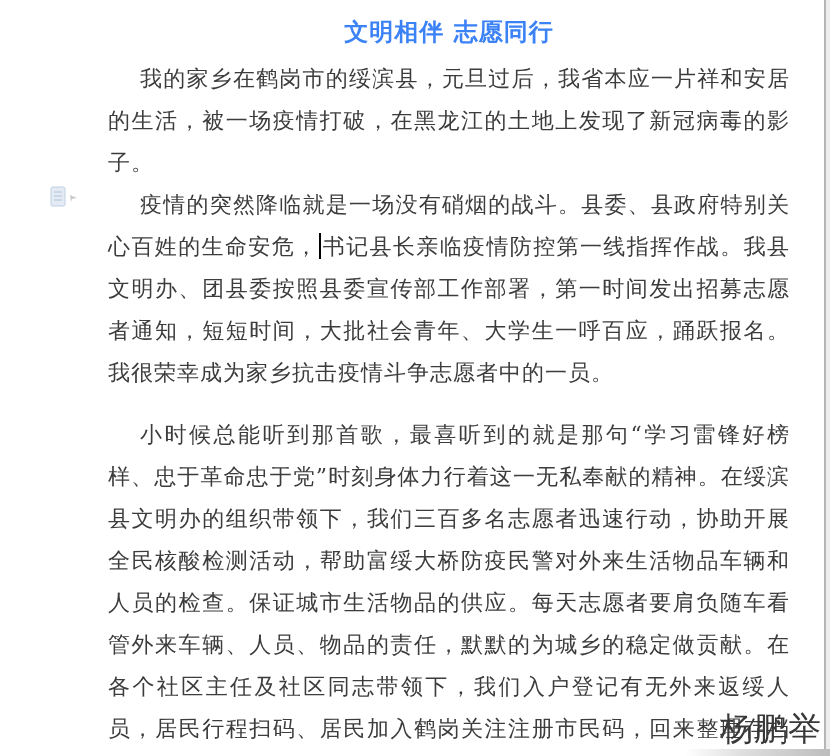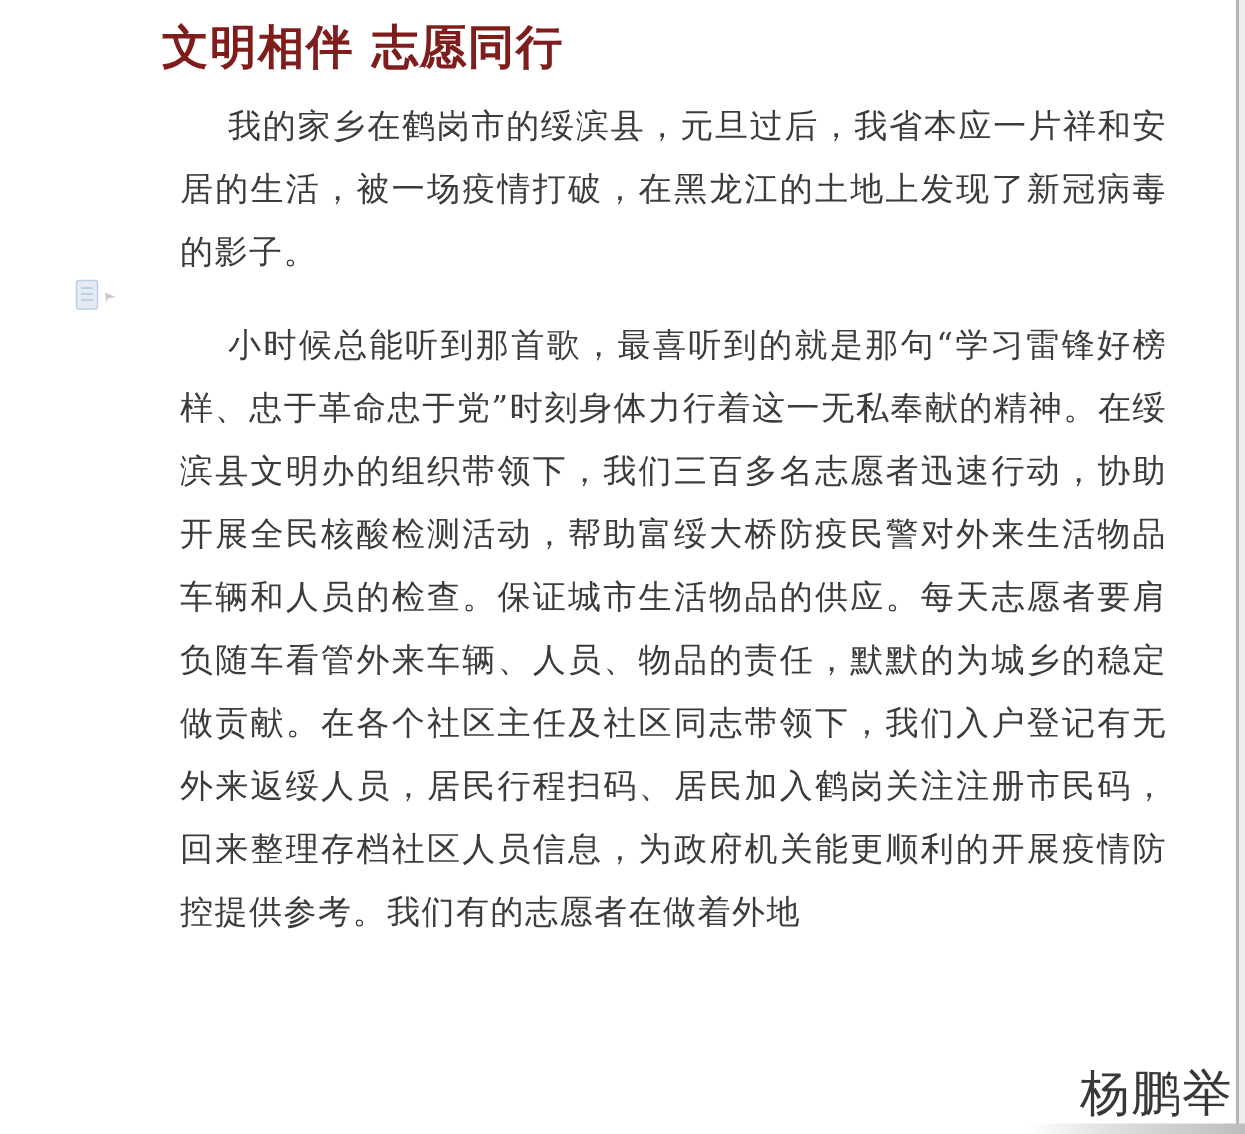--- a/index.html
+++ b/index.html
@@ -43,29 +43,30 @@
     width: 682px;
     color: #3c3c3c;
     font-size: 22px;
     line-height: 42px;
     letter-spacing: 1px;
     text-align: justify;
     text-justify: inter-ideograph;
   }
   .doc-title {
     margin: 0 0 6px 0;
-    font-size: 31px;
+    text-align: center;
+    font-size: 24px;
     font-weight: bold;
     line-height: 40px;
     letter-spacing: 1px;
-    color: #7f1d1d;
+    color: #3b82f6;
     text-indent: 0;
   }
   .para {
-    margin: 12px;
+    margin: 0;
     text-indent: 32px;
   }
   .para-3 {
     margin-top: 20px;
   }
   .text-caret {
     display: inline-block;
     width: 2px;
     height: 26px;
     background: #000000;
@@ -96,20 +97,21 @@
 <body>
 
 <div class="page">
 
   <div class="doc-body">
 
     <h1 class="doc-title">文明相伴 志愿同行</h1>
 
     <p class="para para-1">我的家乡在鹤岗市的绥滨县，元旦过后，我省本应一片祥和安居的生活，被一场疫情打破，在黑龙江的土地上发现了新冠病毒的影子。</p>
 
+    <p class="para para-2"><span>疫情的突然降临就是一场没有硝烟的战斗。县委、县政府特别关心百姓的生命安危，</span><span class="text-caret"></span><span>书记县长亲临疫情防控第一线指挥作战。我县文明办、团县委按照县委宣传部工作部署，第一时间发出招募志愿者通知，短短时间，大批社会青年、大学生一呼百应，踊跃报名。我很荣幸成为家乡抗击疫情斗争志愿者中的一员。</span></p>
 
     <p class="para para-3">小时候总能听到那首歌，最喜听到的就是那句“学习雷锋好榜样、忠于革命忠于党”时刻身体力行着这一无私奉献的精神。在绥滨县文明办的组织带领下，我们三百多名志愿者迅速行动，协助开展全民核酸检测活动，帮助富绥大桥防疫民警对外来生活物品车辆和人员的检查。保证城市生活物品的供应。每天志愿者要肩负随车看管外来车辆、人员、物品的责任，默默的为城乡的稳定做贡献。在各个社区主任及社区同志带领下，我们入户登记有无外来返绥人员，居民行程扫码、居民加入鹤岗关注注册市民码，回来整理存档社区人员信息，为政府机关能更顺利的开展疫情防控提供参考。我们有的志愿者在做着外地</p>
 
   </div>
 
   <div class="anchor-icon">
     <svg width="30" height="22" viewBox="0 0 30 22" xmlns="http://www.w3.org/2000/svg">
       <rect x="1" y="1" width="14" height="19" rx="1.5" fill="#dbe5f1" stroke="#a9bfd9" stroke-width="1"></rect>
       <line x1="4" y1="6" x2="12" y2="6" stroke="#a9bfd9" stroke-width="1.4"></line>
       <line x1="4" y1="10" x2="12" y2="10" stroke="#a9bfd9" stroke-width="1.4"></line>

